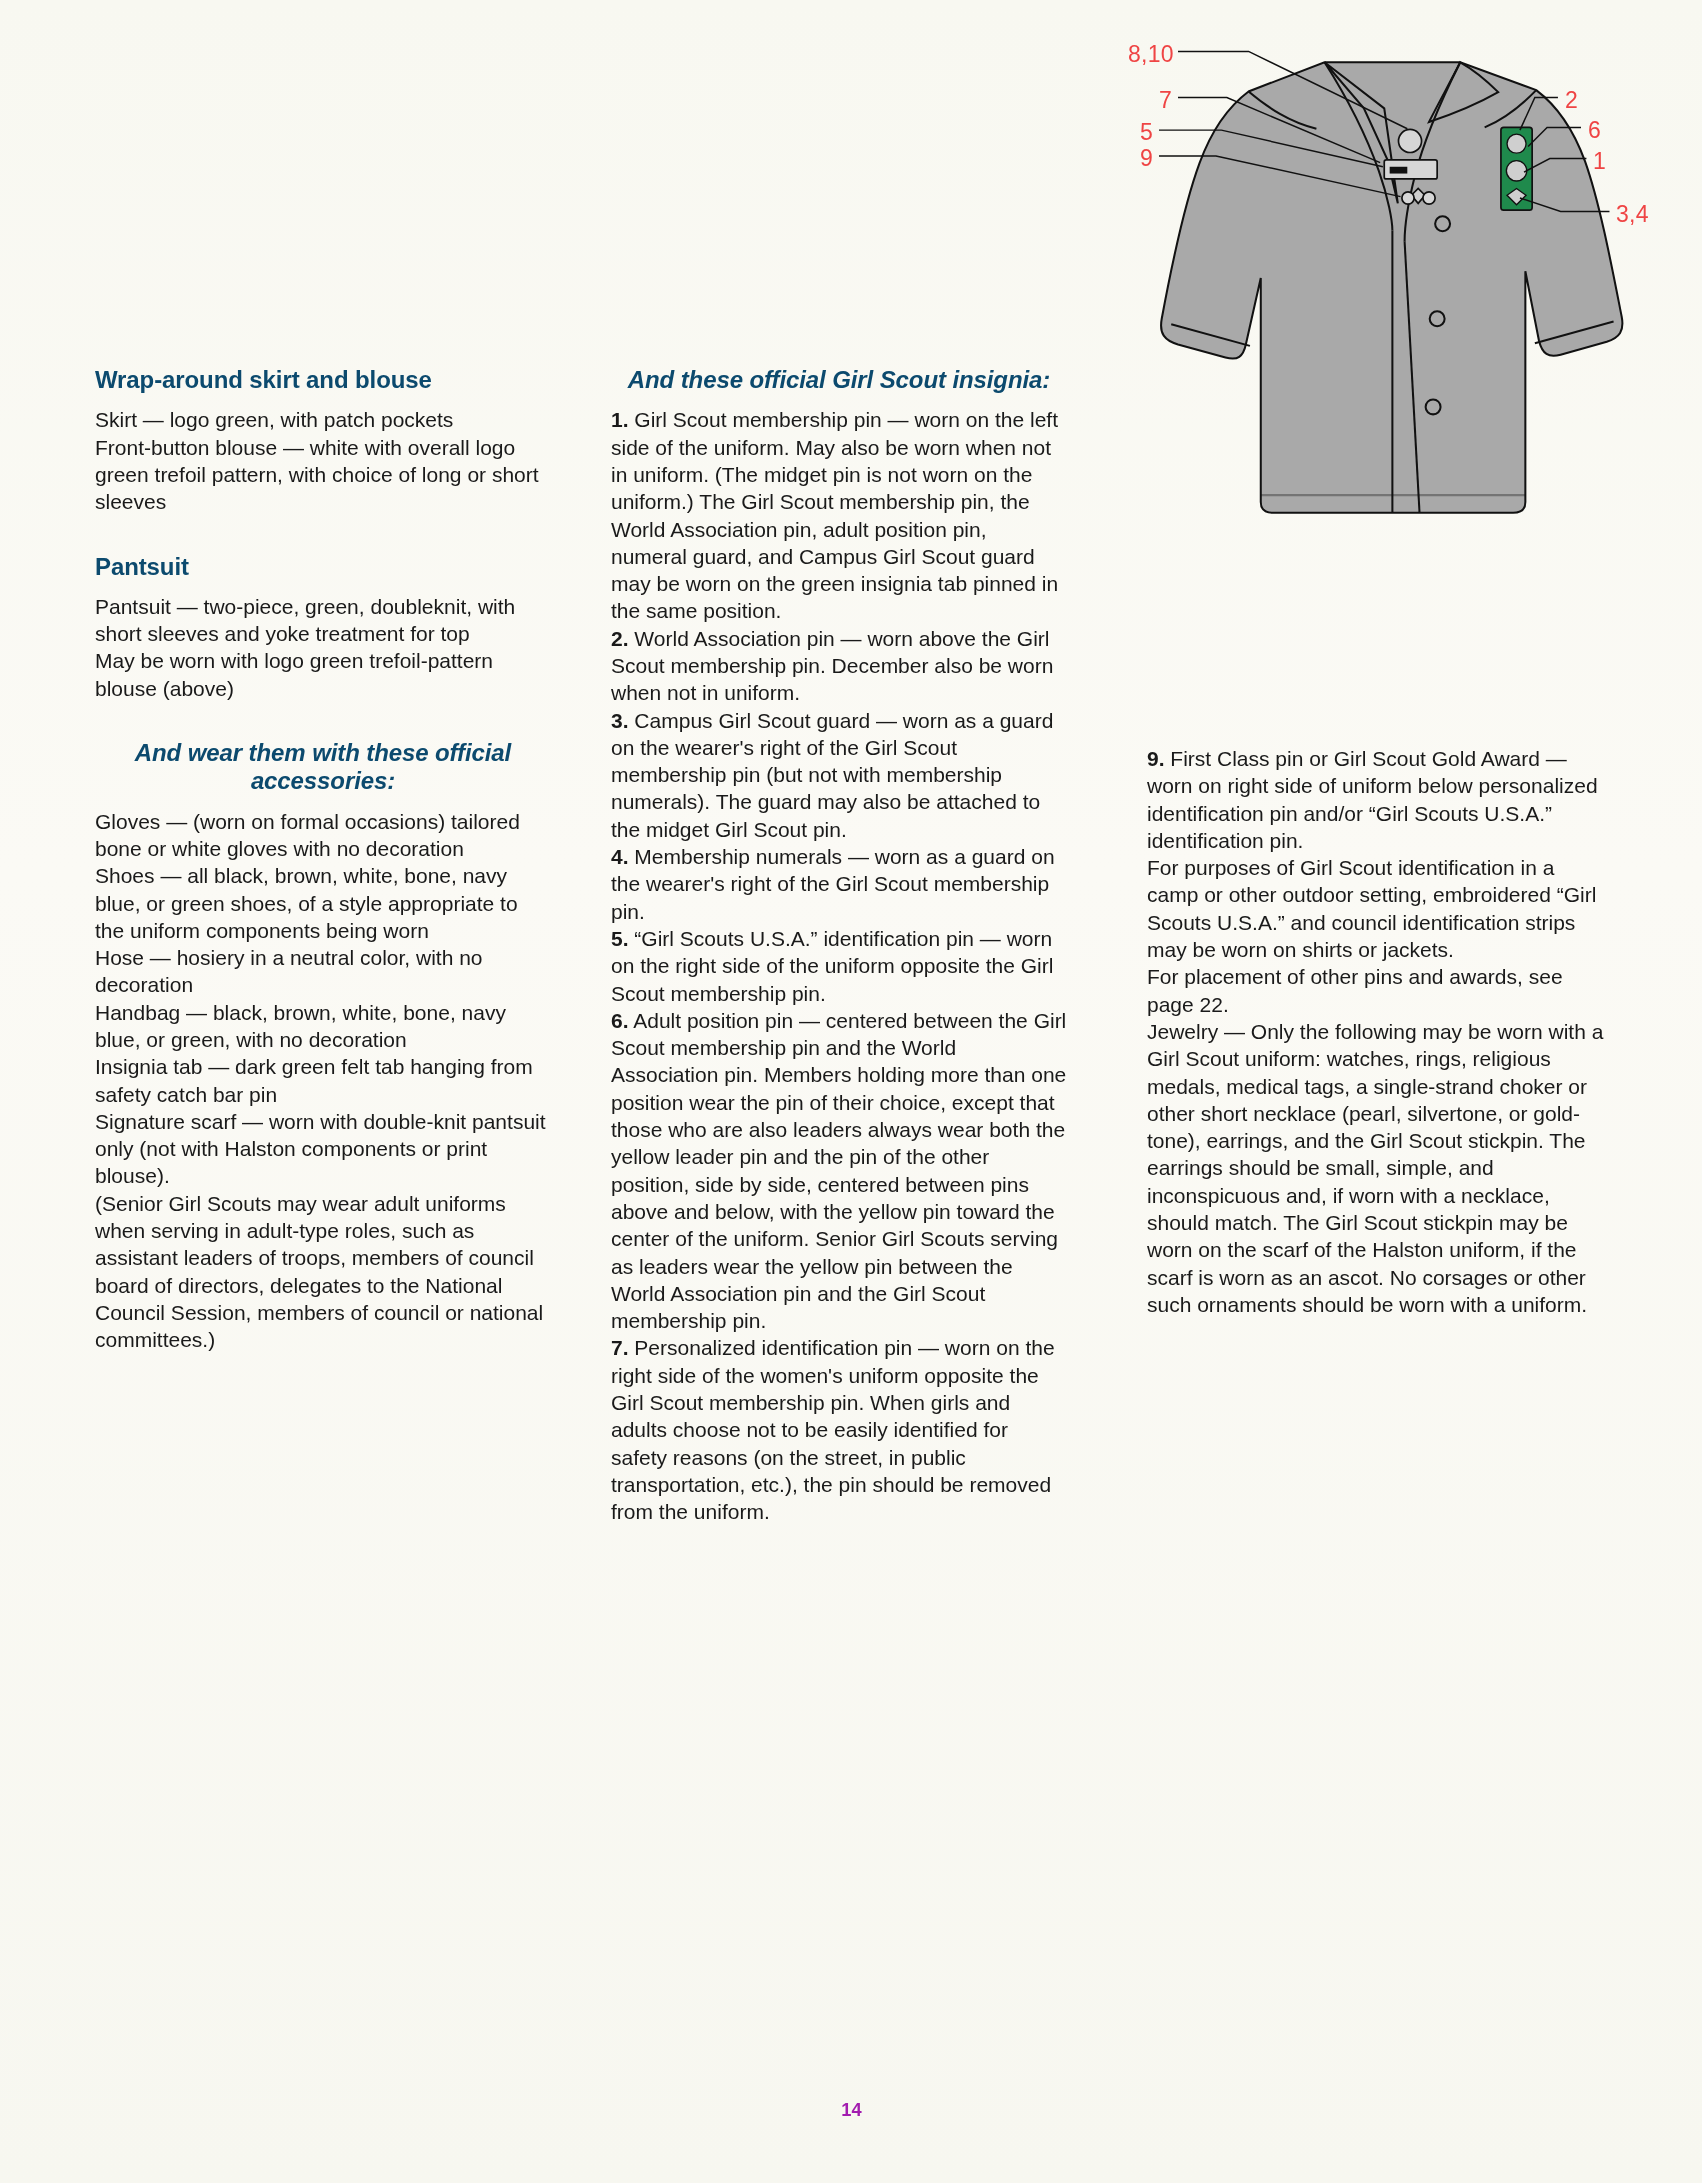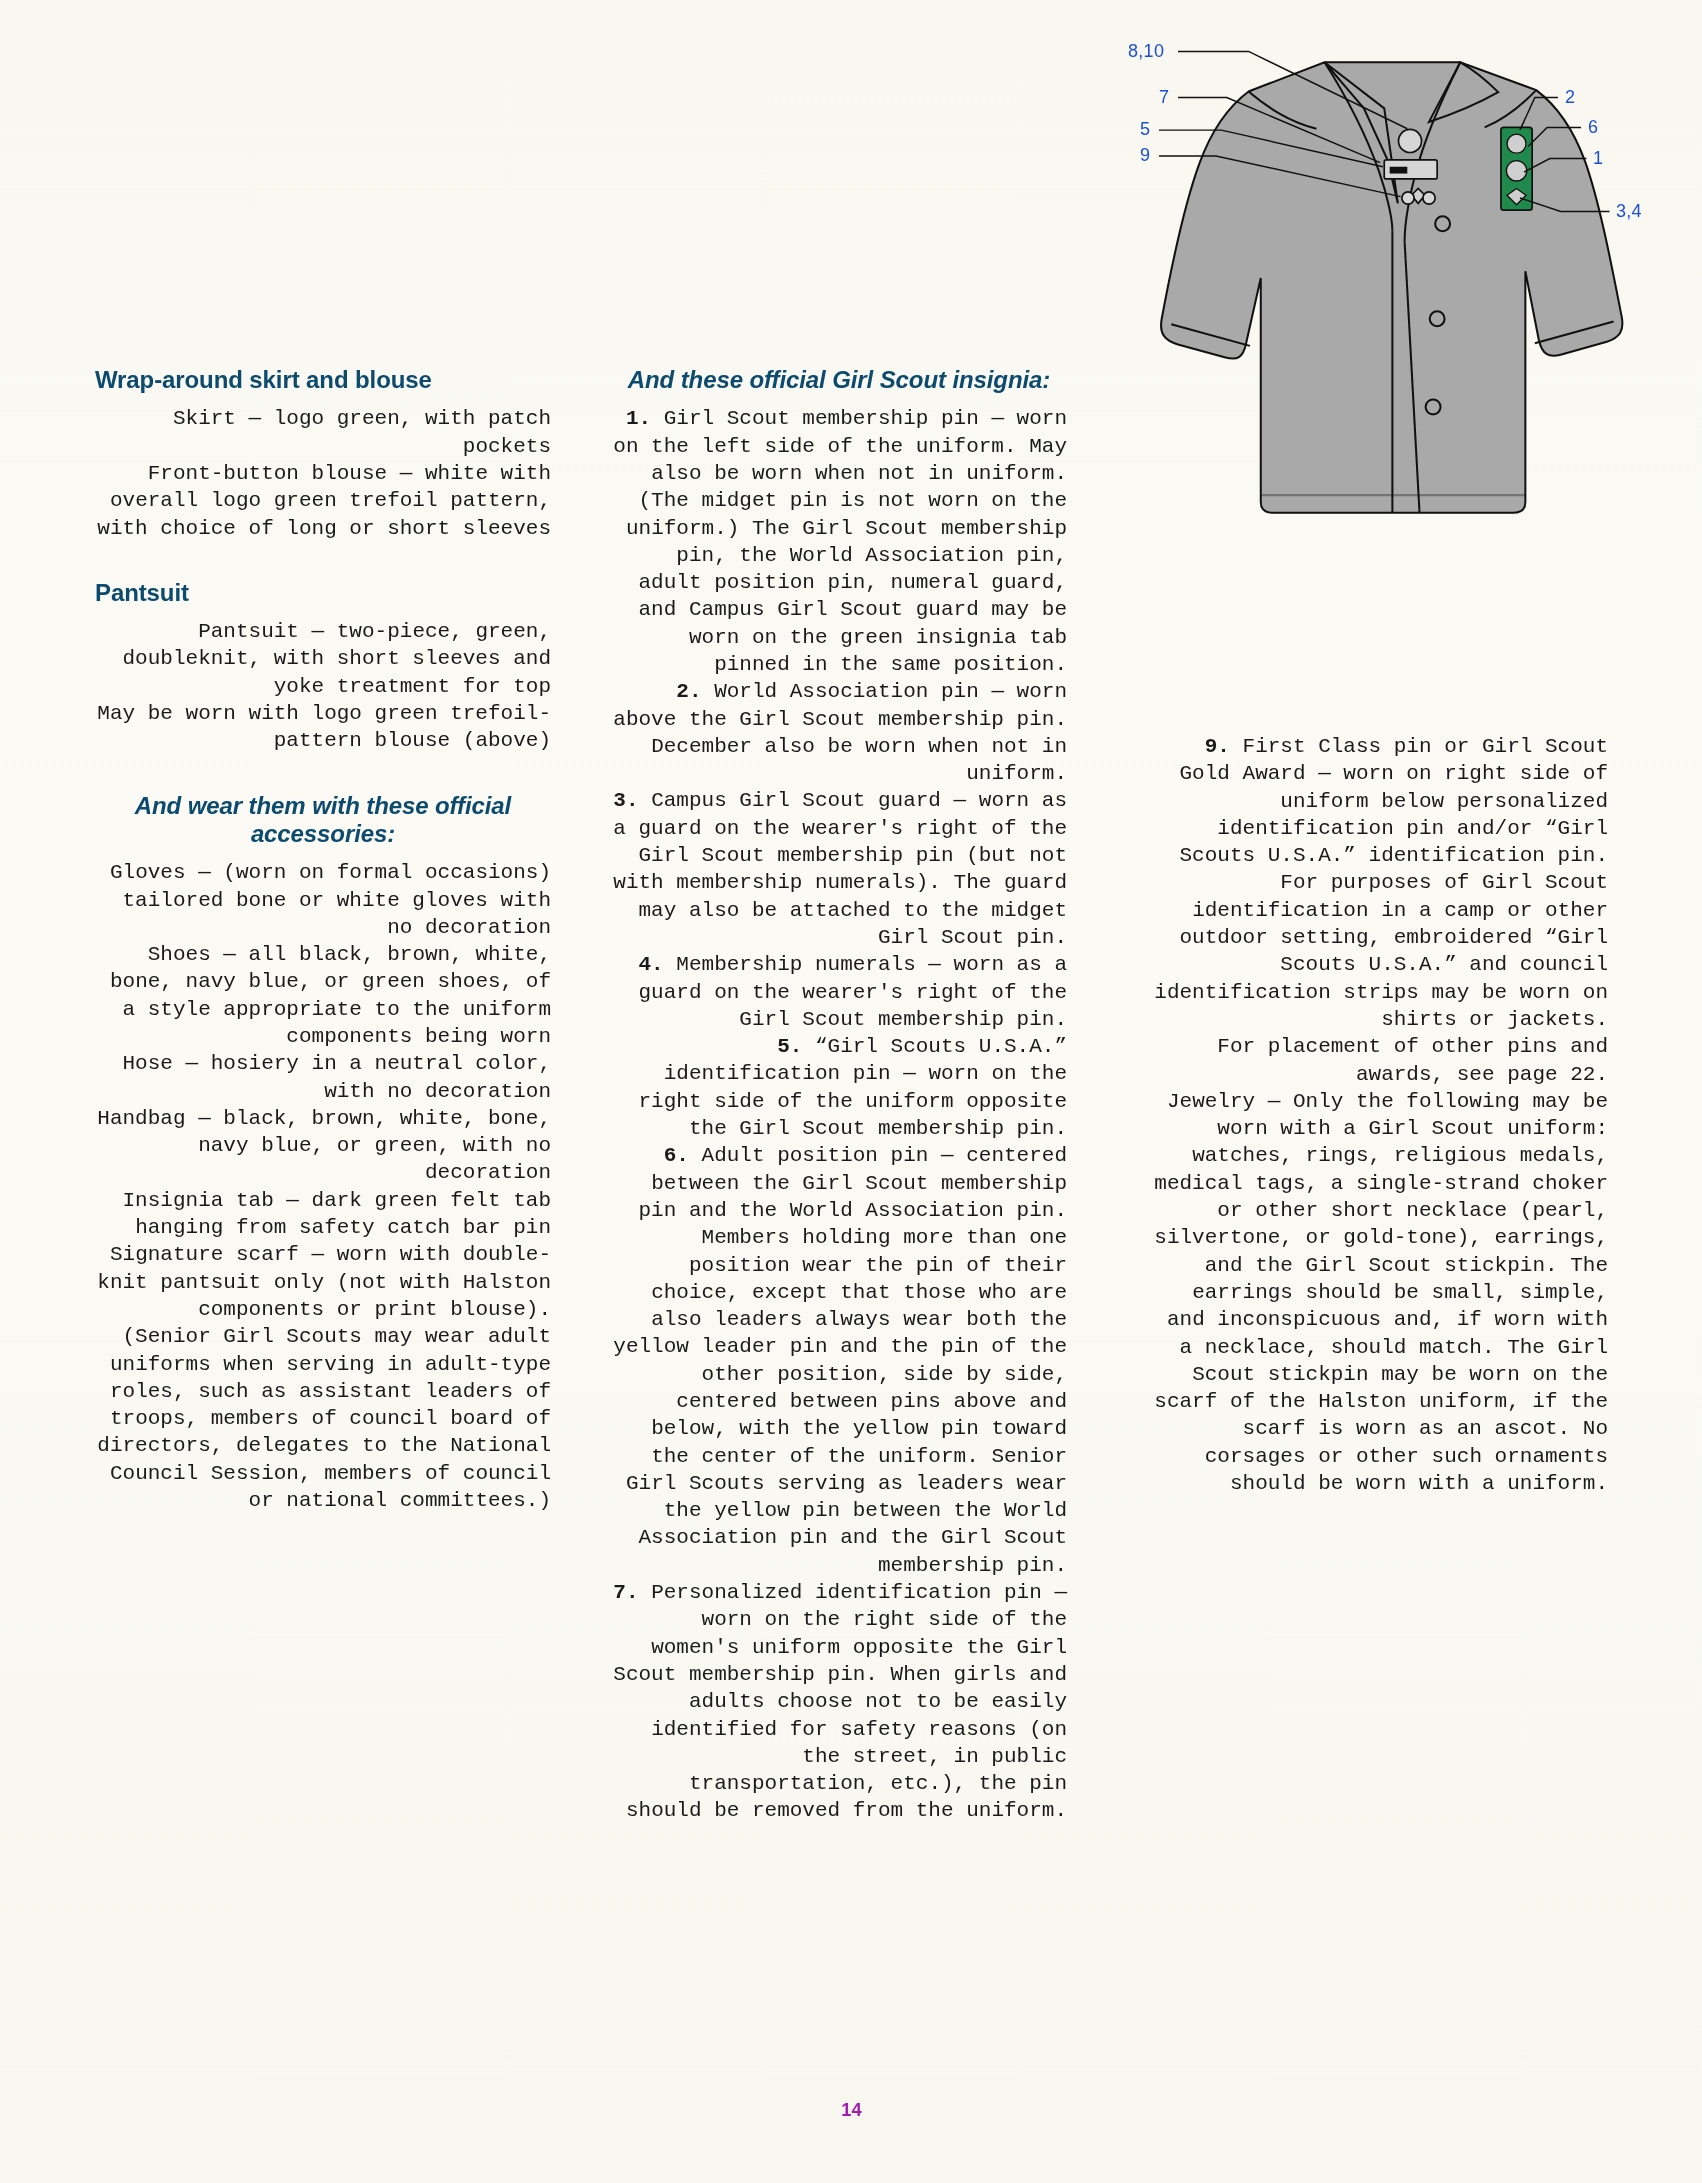--- a/index.html
+++ b/index.html
@@ -47,45 +47,45 @@
     letter-spacing: -0.1px;
   }
   h2.section-head.italic {
     font-style: italic;
     text-align: center;
   }
   h2.section-head.spaced {
     margin-top: 37px;
   }
   p.body {
-    font-family: Liberation Mono, monospace;
+    font-family: Liberation Sans, sans-serif;
     font-size: 21px;
     line-height: 1.30;
     color: #1a1a1a;
-    margin: 0 0 0 0;
-    text-align: right;
+    margin: 12px 0 0 0;
+    text-align: left;
   }
   p.body + p.body { margin-top: 0px; }
   .num {
     font-weight: bold;
   }
 
   
   .illustration {
     position: absolute;
     left: 1045px;
     top: 27px;
     width: 631px;
     height: 692px;
   }
   .callout-label {
     position: absolute;
     font-family: "Liberation Sans", sans-serif;
-    font-size: 18px;
-    color: #1d4ed8;
+    font-size: 23px;
+    color: #ef4444;
     letter-spacing: 0.3px;
   }
 
   
   .folio {
     position: absolute;
     left: 0;
     right: 0;
     bottom: 62px;
     text-align: center;

